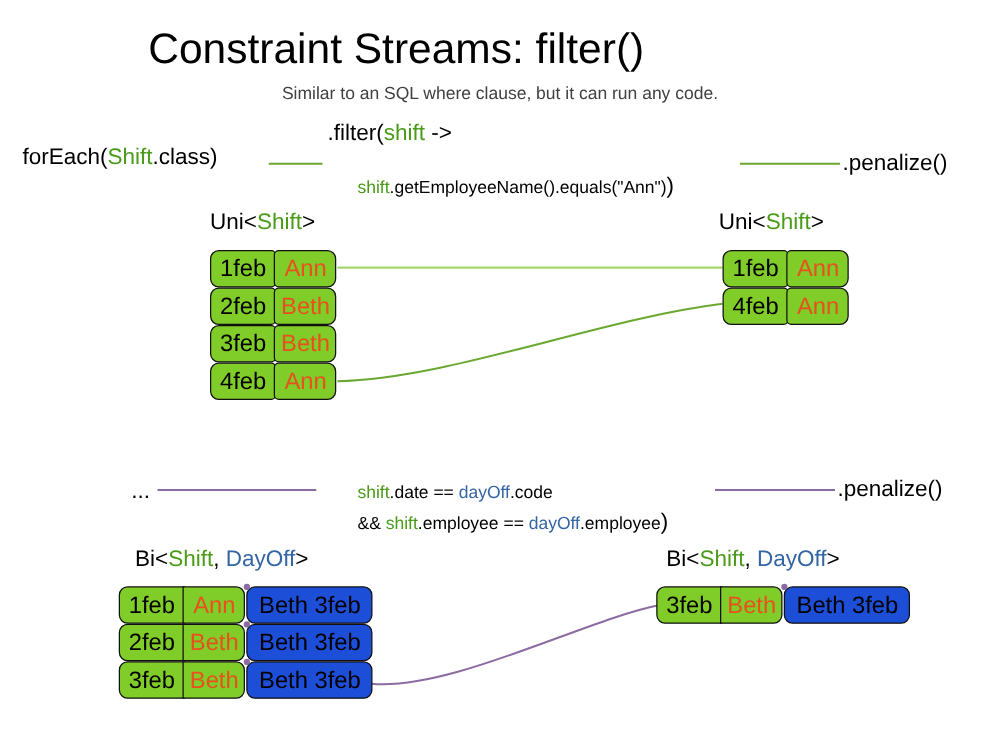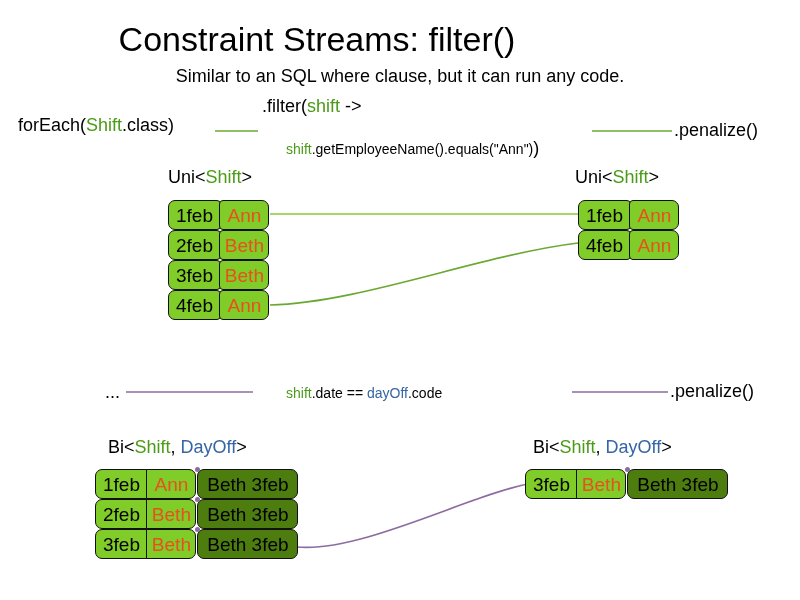--- a/index.html
+++ b/index.html
@@ -16,21 +16,21 @@
   
   #wires{position:absolute;left:0;top:0;width:800px;height:600px;pointer-events:none;}
 
   
   .title{
     position:absolute;left:0;top:20px;width:634px;text-align:center;
     font-size:34px;font-weight:400;color:#000;letter-spacing:0px;
   }
   .subtitle{
     position:absolute;left:0;top:66px;width:800px;text-align:center;
-    font-size:18px;font-weight:400;color:#000000;
+    font-size:14px;font-weight:400;color:#404040;
   }
 
   
   .lbl{position:absolute;white-space:nowrap;font-size:18px;color:#000;}
   .lbl.small{font-size:14px;}
   .g{color:#4a9b18;}        
   .b{color:#3465a4;}        
   .dots{position:absolute;font-size:18px;color:#000;}
 
   .stream-type{position:absolute;font-size:18px;color:#000;white-space:nowrap;}
@@ -49,21 +49,21 @@
     display:flex;align-items:center;justify-content:center;
     font-size:19px;line-height:1;
     background:#80cc28;
     color:#000;
     white-space:nowrap;
     position:relative;
   }
   .cell.date{border-radius:7px 4px 4px 7px;}
   .cell.name{border-radius:4px 7px 7px 4px;color:#e8501e;margin-left:-1.6px;}
   .cell.fact{
-    background:#4d7c0f;border-radius:7px;color:#000;margin-left:0px;
+    background:#1d4ed8;border-radius:7px;color:#000;margin-left:0px;
   }
   .cell.shift-left{border-radius:7px 0 0 7px;}
   .cell.shift-right{border-radius:0 7px 7px 0;margin-left:-1.6px;}
 
   .bi .fact{margin-left:1px;}
 
   
   .joindot{
     position:absolute;width:5px;height:5px;border-radius:50%;
     background:#8c6ba0;
@@ -130,20 +130,21 @@
   <div class="tuple" style="left:578px;top:230px;">
     <div class="cell date" style="width:53px;">4feb</div>
     <div class="cell name" style="width:50px;">Ann</div>
   </div>
 
   <div class="dots" style="left:105px;top:382px;">...</div>
 
 
   <div class="lbl small" style="left:286px;top:385px;"><span class="g">shift</span><span>.date == </span><span class="b">dayOff</span><span>.code</span></div>
 
+  <div class="lbl small" style="left:286px;top:407px;"><span>&amp;&amp; </span><span class="g">shift</span><span>.employee == </span><span class="b">dayOff</span><span>.employee</span><span style="font-size:18px;">)</span></div>
 
   <div class="lbl" style="left:670px;top:381px;">.penalize()</div>
 
   <div class="stream-type" style="left:108px;top:437px;"><span>Bi&lt;</span><span class="g">Shift</span><span>, </span><span class="b">DayOff</span><span>&gt;</span></div>
 
   <div class="stream-type" style="left:533px;top:437px;"><span>Bi&lt;</span><span class="g">Shift</span><span>, </span><span class="b">DayOff</span><span>&gt;</span></div>
 
   <div class="tuple bi" style="left:95px;top:469px;">
     <div class="cell shift-left" style="width:53px;">1feb</div>
     <div class="cell shift-right" style="width:50px;color:#e8501e;">Ann</div>

